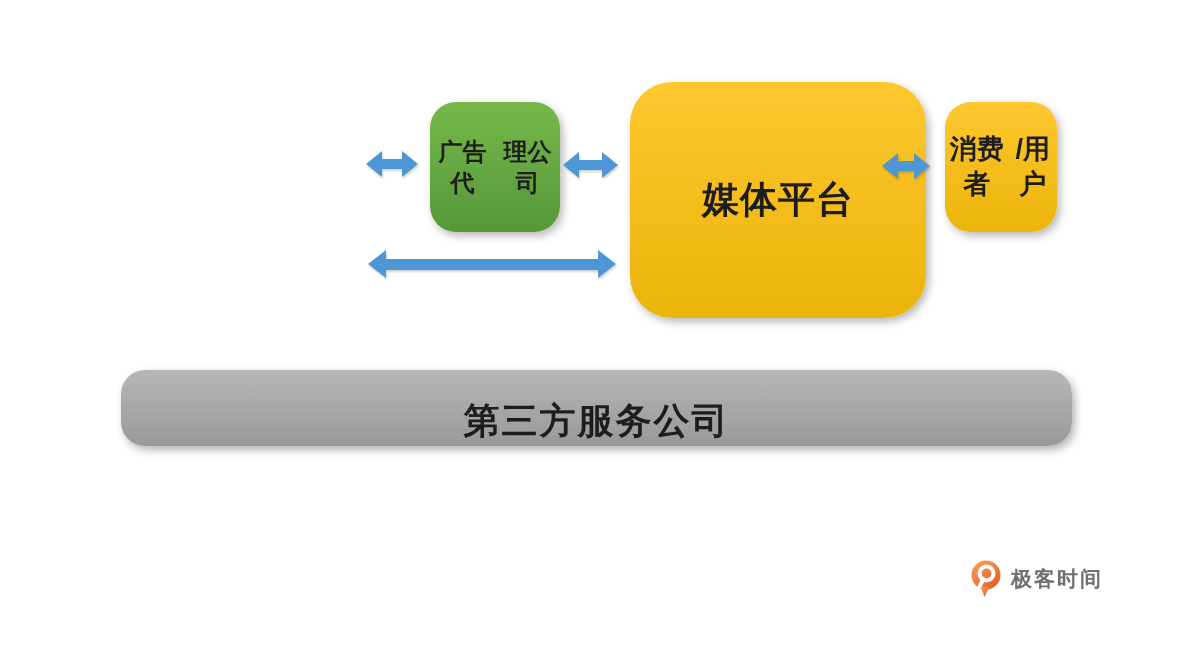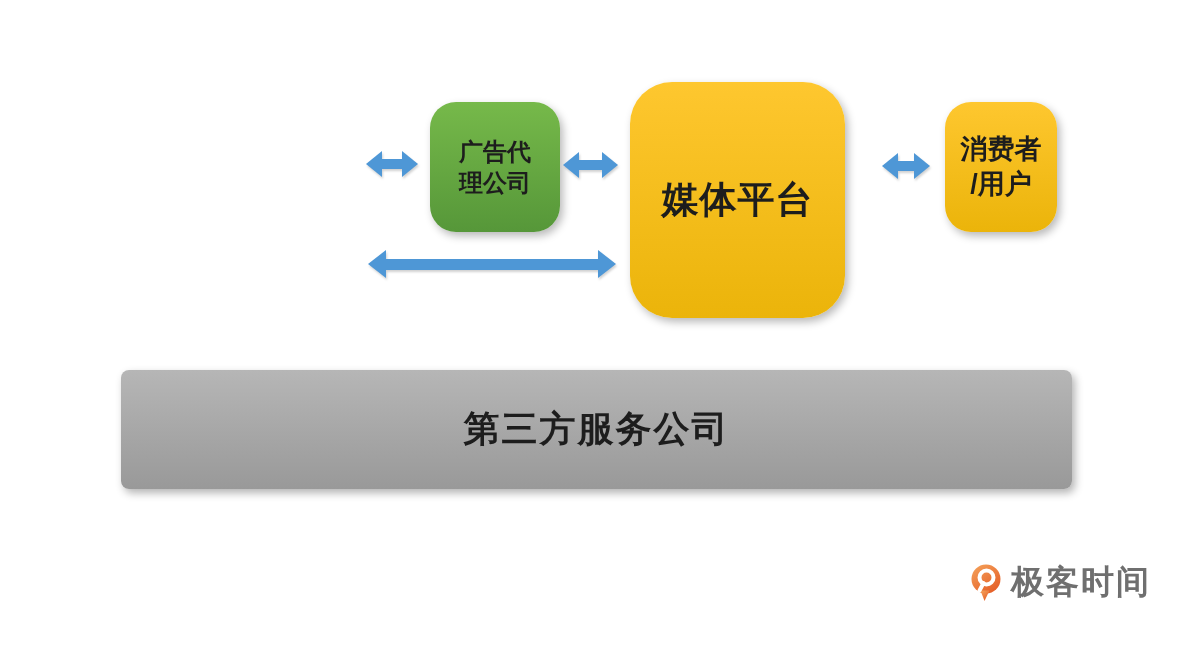--- a/index.html
+++ b/index.html
@@ -11,21 +11,21 @@
     position: relative;
     width: 1184px;
     height: 648px;
     background: var(--background, #ffffff);
     overflow: hidden;
   }
   
   .node {
     position: absolute;
     display: flex;
-    flex-direction: column;
+    flex-direction: row;
     align-items: center;
     justify-content: center;
     text-align: center;
     font-weight: bold;
     color: var(--text, #1d1d1d);
     box-shadow: 3px 4px 8px rgba(0,0,0,0.28);
   }
   .node.big {
     border-radius: 42px;
     font-size: 37px;
@@ -37,34 +37,34 @@
   #advertiser {
     left: 113px; top: 82px; width: 248px; height: 236px;
     background: linear-gradient(180deg, var(--green-top, #8AC25B), var(--green-bottom, #5D9E3A));
   }
   #agency {
     left: 430px; top: 102px; width: 130px; height: 130px;
     font-size: 24px; line-height: 31px;
     background: linear-gradient(180deg, var(--green-small-top, #76B94A), var(--green-small-bottom, #569739));
   }
   #media {
-    left: 630px; top: 82px; width: 215px; height: 236px;
+    left: 630px; top: 82px; width: 296px; height: 236px;
     background: linear-gradient(180deg, var(--yellow-top, #FEC72F), var(--yellow-bottom, #EBB40A));
   }
   #consumer {
     left: 945px; top: 102px; width: 112px; height: 130px;
     font-size: 27px; line-height: 35px;
     background: linear-gradient(180deg, var(--yellow-top, #FEC72F), var(--yellow-bottom, #EBB40A));
   }
   .bar {
     position: absolute;
-    left: 121px; top: 370px; width: 951px; height: 119px;
-    border-radius: 8px;
+    left: 121px; top: 370px; width: 951px; height: 76px;
+    border-radius: 24px;
     background: linear-gradient(180deg, var(--gray-top, #B6B6B6), var(--gray-bottom, #999999));
-    display: flex; align-items: center; justify-content: center;
+    display: flex; align-items: flex-end; justify-content: center;
     font-size: 36px; font-weight: bold; letter-spacing: 2px;
     color: var(--text, #1d1d1d);
     box-shadow: 3px 4px 8px rgba(0,0,0,0.30);
   }
   
   .arrow {
     position: absolute;
     display: flex;
     align-items: center;
     filter: drop-shadow(1px 2px 1px rgba(0,0,0,0.18));
@@ -85,21 +85,21 @@
   #arrow-agency-media      { left: 563px; top: 152px; width: 55px; }
   #arrow-media-consumer    { left: 882px; top: 153px; width: 48px; }
   #arrow-advertiser-media  { left: 368px; top: 250px; width: 248px; }
   
   .logo {
     position: absolute;
     left: 970px; top: 560px;
     display: flex; align-items: center; gap: 9px;
   }
   .logo-text {
-    font-size: 33px;
+    font-size: 21px;
     font-weight: 700;
     letter-spacing: 2px;
     color: var(--logo-text-color, #6f6f6f);
     white-space: nowrap;
   }
 </style>
 </head>
 <body>
 
 <div class="canvas">

